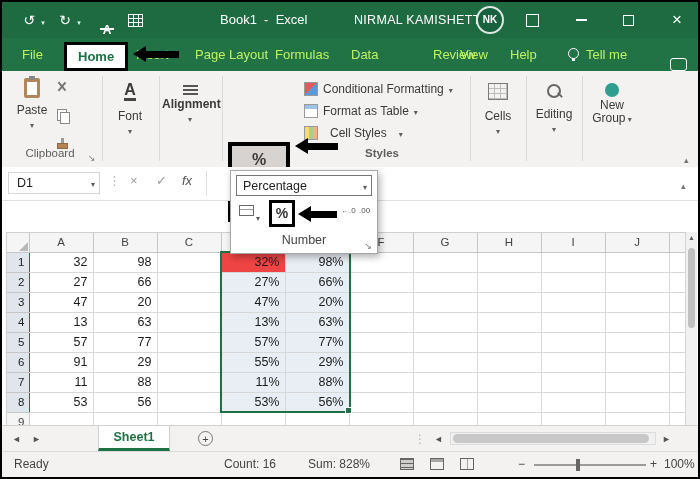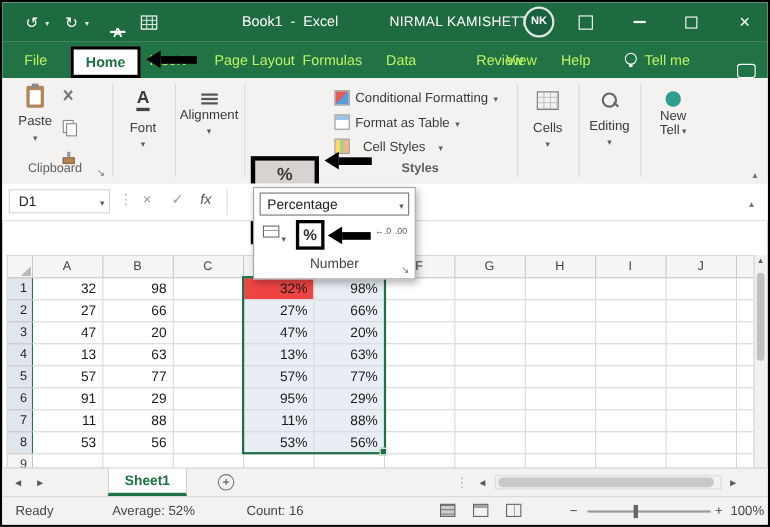--- a/index.html
+++ b/index.html
@@ -213,21 +213,21 @@
 
     <div class="big-btn" style="left:104px;top:10px;width:48px;">
       <div class="font-A" style="display:inline-block;">A</div>
       <div style="margin-top:8px;">Font</div>
       <div class="chev"></div>
     </div>
     <div class="rdiv" style="left:157px;"></div>
 
     <div class="big-btn" style="left:160px;top:12px;width:56px;">
       <div class="align-ic"></div>
-      <div style="margin-top:10px;">Alignment</div>
+      <div style="margin-top:10px;font-weight:bold;">Alignment</div>
       <div class="chev"></div>
     </div>
     <div class="rdiv" style="left:220px;"></div>
 
     <div id="num-group">
       <div class="pct-ic" style="margin-top:5px;">%</div>
       <div style="margin-top:6px;font-size:12px;">Number</div>
       <div class="chev"></div>
     </div>
 
@@ -258,21 +258,21 @@
 
     <div class="big-btn" style="left:527px;top:12px;width:50px;">
       <div class="edit-ic"></div>
       <div style="margin-top:9px;">Editing</div>
       <div class="chev"></div>
     </div>
     <div class="rdiv" style="left:580px;"></div>
 
     <div class="big-btn" style="left:584px;top:12px;width:52px;">
       <div class="ng-ic"></div>
-      <span class="wrap-label">New Tell</span>
+      <span class="wrap-label">New Group</span>
     </div>
 
     <span class="abs ic-collapse" style="left:682px;top:78px;"></span>
   </div>
 
   <div id="formulabar">
     <div id="namebox">
       <span class="val">D1</span>
       <span class="nb-chev chev"></span>
     </div>
@@ -399,21 +399,21 @@
             <td class="cell"></td>
             <td class="cell"></td>
             <td class="cell"></td>
             <td class="cell"></td>
           </tr>
           <tr>
             <th class="rowh rowh-sel">6</th>
             <td class="cell">91</td>
             <td class="cell">29</td>
             <td class="cell"></td>
-            <td class="cell sel">95%</td>
+            <td class="cell sel">55%</td>
             <td class="cell sel">29%</td>
             <td class="cell"></td>
             <td class="cell"></td>
             <td class="cell"></td>
             <td class="cell"></td>
             <td class="cell"></td>
             <td class="cell"></td>
           </tr>
           <tr>
             <th class="rowh rowh-sel">7</th>
@@ -476,22 +476,22 @@
     <span class="sheetnav ic-dots" style="left:412px;font-size:12px;color:#999;"></span>
     <span class="sheetnav ic-left" style="left:432px;"></span>
     <div id="hscroll">
       <div id="hthumb"></div>
     </div>
     <span class="sheetnav ic-right" style="left:660px;"></span>
   </div>
 
   <div id="statusbar">
     <span class="stx" style="left:12px;">Ready</span>
-    <span class="stx" style="left:100px;">Average: 52%</span>
     <span class="stx" style="left:222px;">Count: 16</span>
+    <span class="stx" style="left:306px;">Sum: 828%</span>
     <span class="view-ic view-normal" style="left:398px;"></span>
     <span class="view-ic view-layout" style="left:428px;"></span>
     <span class="view-ic view-break" style="left:458px;"></span>
     <span class="stx ic-minus" style="left:516px;"></span>
     <div id="zoomtrack">
       <div id="zoomthumb"></div>
     </div>
     <span class="stx ic-plus" style="left:648px;"></span>
     <span class="stx" style="left:662px;">100%</span>
   </div>

